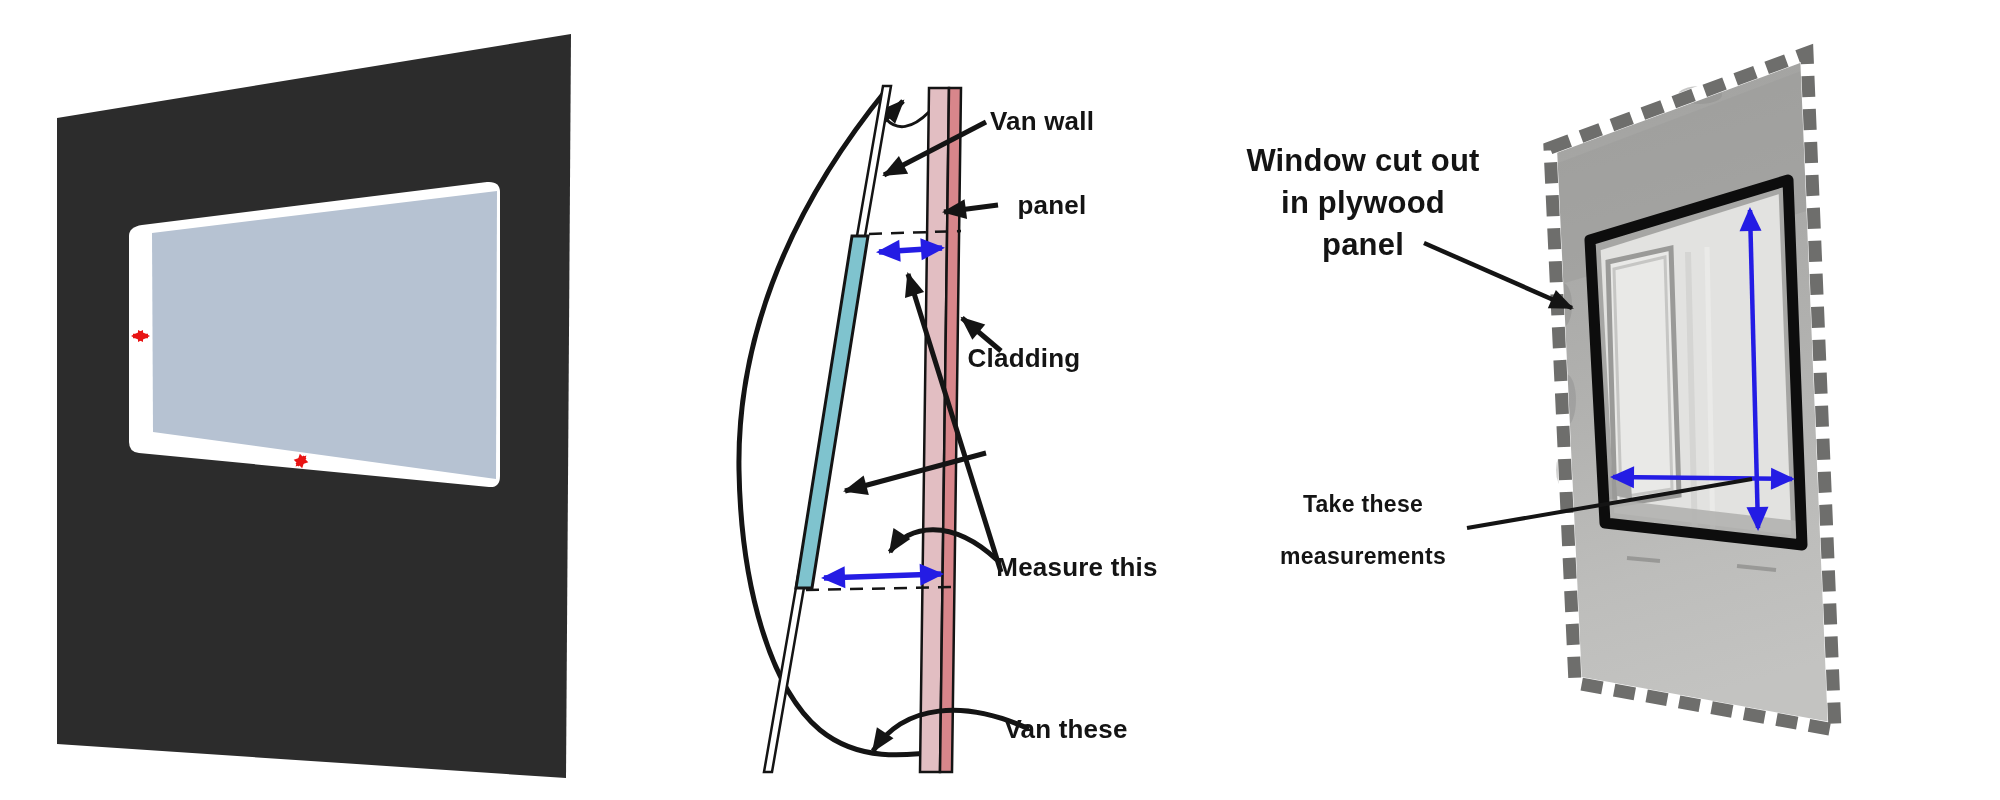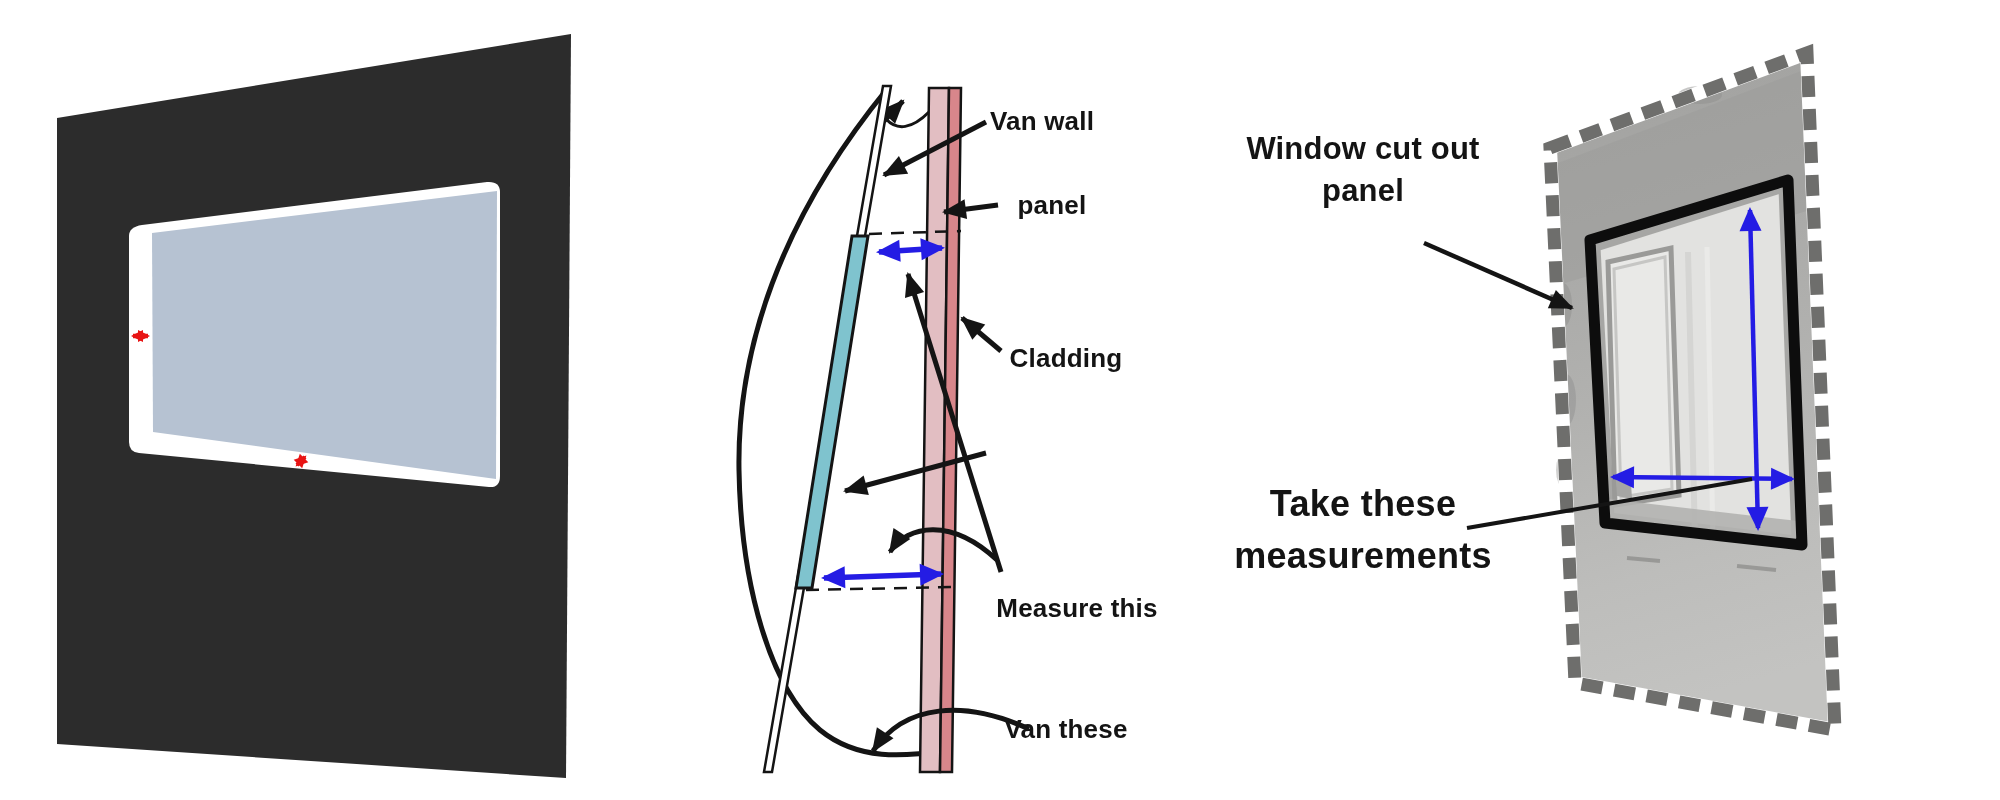--- a/index.html
+++ b/index.html
@@ -5,21 +5,21 @@
   html,body{margin:0;padding:0;background:#fff;}
   #stage{position:relative;width:2000px;height:800px;overflow:hidden;
          background:var(--background,#fff);
          font-family:Liberation Sans, sans-serif;}
   #stage svg{position:absolute;left:0;top:0;}
   .lbl{position:absolute;color:var(--ink,#141414);font-weight:bold;
        text-align:center;white-space:nowrap;}
   .lbl span{display:block;}
   .mid{font-size:26px;line-height:37px;letter-spacing:.2px;}
   .big{font-size:31px;line-height:42px;letter-spacing:.2px;}
-  .big2{font-size:36px;line-height:52px;letter-spacing:.3px;}
+  .big2{font-size:23px;line-height:52px;letter-spacing:.3px;}
 </style>
 </head>
 <body>
 
 <div id="stage">
 
   <svg width="2000" height="800" viewBox="0 0 2000 800">
     <defs>
       <marker id="ab" markerUnits="userSpaceOnUse" markerWidth="26" markerHeight="22" refX="23" refY="11" orient="auto-start-reverse">
         <path d="M1,1 L25,11 L1,21 Z" fill="var(--ink,#141414)"></path>
@@ -106,35 +106,36 @@
   </svg>
 
   <div class="lbl mid" style="left:942px;top:103px;width:200px;">
     <span>Van wall</span>
   </div>
 
   <div class="lbl mid" style="left:952px;top:187px;width:200px;">
     <span>panel</span>
   </div>
 
-  <div class="lbl mid" style="left:966px;top:340px;width:200px;">
+  <div class="lbl mid" style="left:924px;top:340px;width:200px;">
     <span>Cladding</span>
   </div>
 
 
-  <div class="lbl mid" style="left:957px;top:549px;width:240px;margin-top:41px;">
+  <div class="lbl mid" style="left:957px;top:549px;width:240px;">
     <span>Measure this</span>
   </div>
 
   <div class="lbl mid" style="left:966px;top:711px;width:200px;">
     <span>Van these</span>
   </div>
 
-  <div class="lbl big" style="left:1213px;top:128px;width:300px;">
+  <div class="lbl big" style="left:1213px;top:140px;width:300px;">
     <span>Window cut out</span>
+    <span>in plywood</span>
     <span>panel</span>
   </div>
 
   <div class="lbl big2" style="left:1193px;top:478px;width:340px;">
     <span>Take these</span>
     <span>measurements</span>
   </div>
 
 </div>
 

